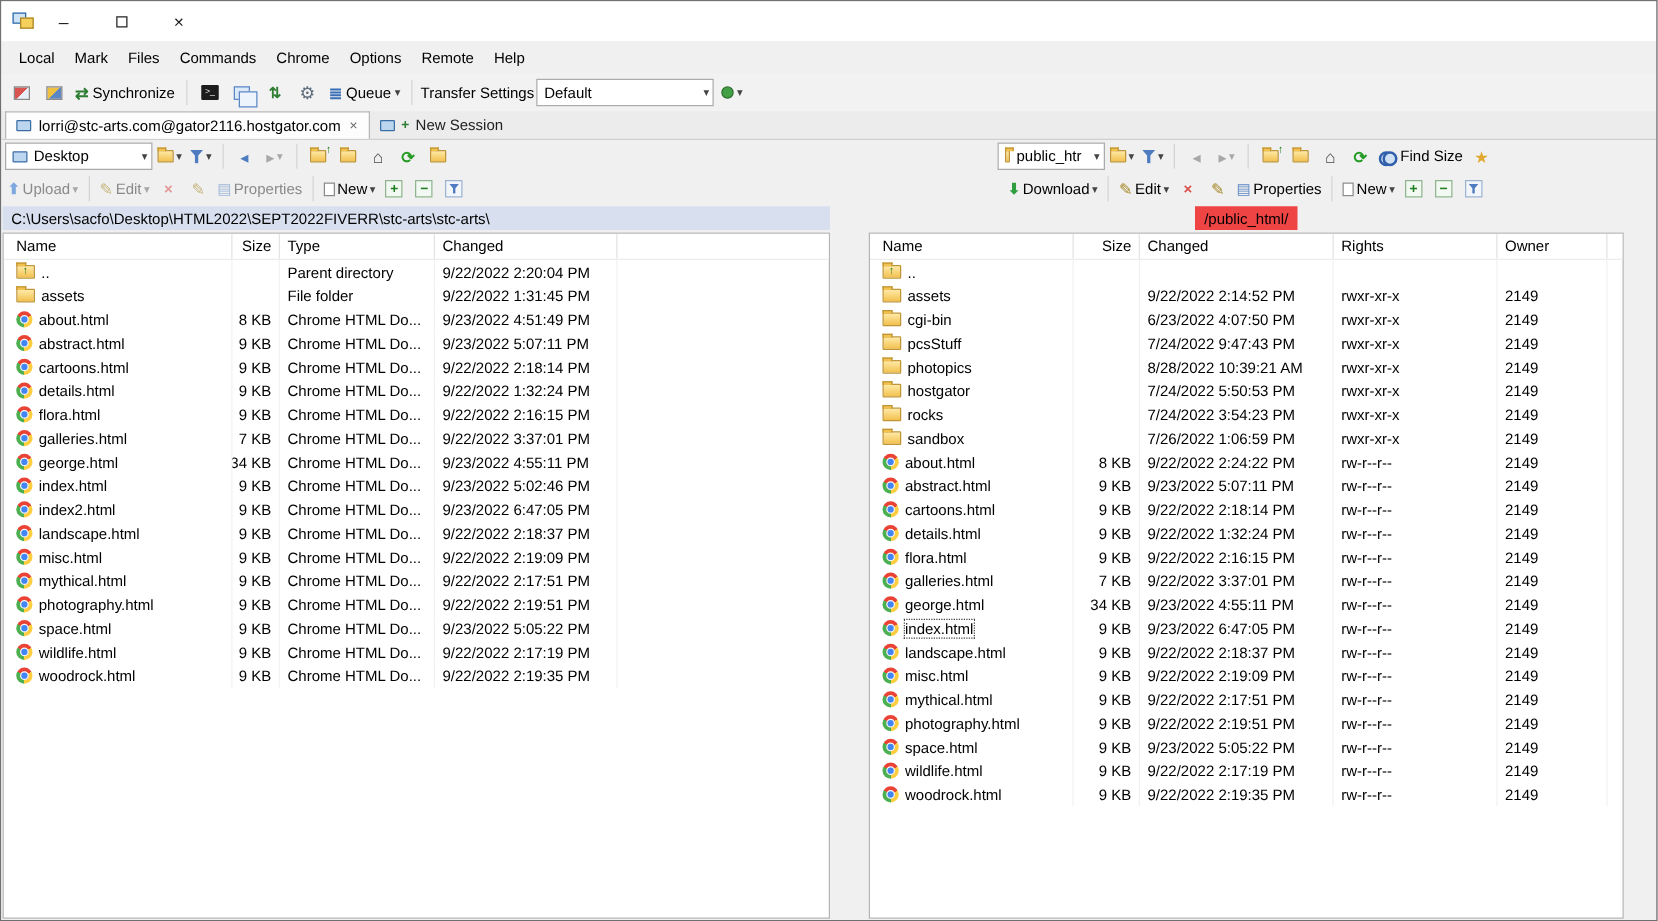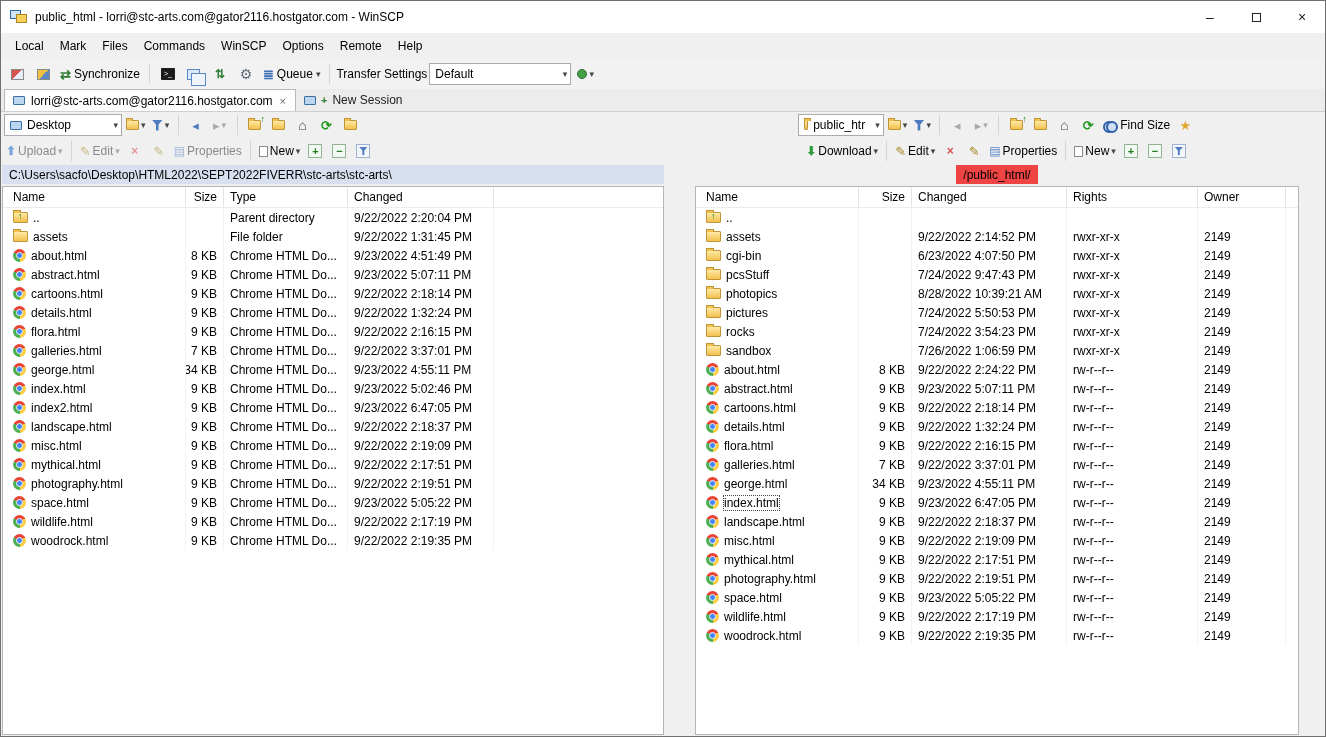--- a/index.html
+++ b/index.html
@@ -119,40 +119,39 @@
 </head>
 <body>
 
 <div class="window">
 
   <div class="titlebar">
     <span class="app-icon">
         <span class="ai-b"></span>
         <span class="ai-f"></span>
       </span>
-    <span class="title-text">public_html - lorri@stc-arts.com@gator2116.hostgator.com - WinSCP</span>
     <div class="win-controls">
       <div class="win-btn">
           <span>–</span>
         </div>
       <div class="win-btn">
           <span class="maxbox"></span>
         </div>
       <div class="win-btn">
           <span>×</span>
         </div>
     </div>
   </div>
 
   <div class="menubar">
     <span class="menu-item">Local</span>
     <span class="menu-item">Mark</span>
     <span class="menu-item">Files</span>
     <span class="menu-item">Commands</span>
-    <span class="menu-item">WinSCP</span>
+    <span class="menu-item">Chrome</span>
     <span class="menu-item">Options</span>
     <span class="menu-item">Remote</span>
     <span class="menu-item">Help</span>
   </div>
 
   <div class="toolbar">
     <span class="tbtn">
         <span class="grid-icon-a"></span>
       </span>
     <span class="tbtn">
@@ -642,21 +641,21 @@
               </div>
               <div class="fl-cell rc-size"></div>
               <div class="fl-cell rc-changed">8/28/2022 10:39:21 AM</div>
               <div class="fl-cell rc-rights">rwxr-xr-x</div>
               <div class="fl-cell rc-owner">2149</div>
               <div class="fl-cell fl-filler"></div>
             </div>
             <div class="fl-row">
               <div class="fl-cell rc-name">
                 <span class="fl-icon icon-folder"></span>
-                <span class="fl-name">pictures</span>
+                <span class="fl-name">hostgator</span>
               </div>
               <div class="fl-cell rc-size"></div>
               <div class="fl-cell rc-changed">7/24/2022 5:50:53 PM</div>
               <div class="fl-cell rc-rights">rwxr-xr-x</div>
               <div class="fl-cell rc-owner">2149</div>
               <div class="fl-cell fl-filler"></div>
             </div>
             <div class="fl-row">
               <div class="fl-cell rc-name">
                 <span class="fl-icon icon-folder"></span>

